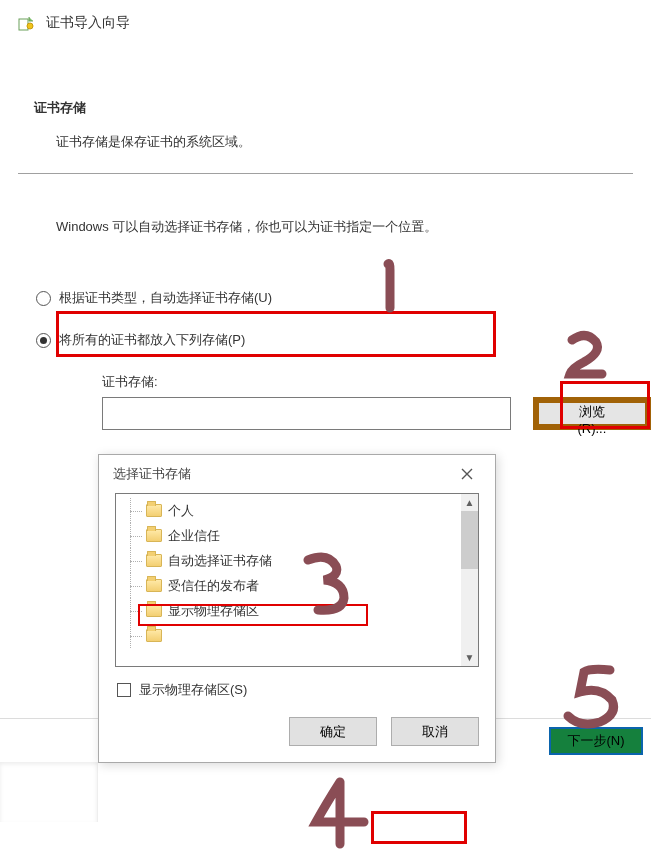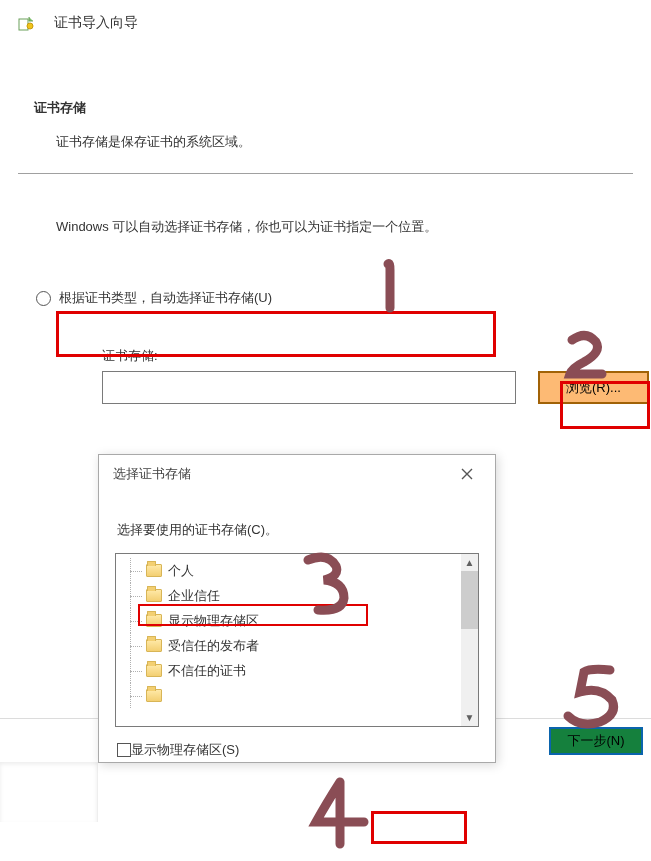--- a/index.html
+++ b/index.html
@@ -13,21 +13,21 @@
     height: 861px;
     position: relative;
     overflow: hidden;
   }
 
   
   .wiz-header {
     padding: 14px 18px 16px 18px;
     display: flex;
     align-items: center;
-    gap: 20px;
+    gap: 12px;
     border-bottom: 1px solid #ffffff;
   }
   .wiz-header .title {
     font-size: 14px;
     color: #333;
   }
   .wiz-icon {
     width: 16px; height: 16px;
     display: inline-flex; align-items: center; justify-content: center;
   }
@@ -92,22 +92,22 @@
     height: 33px;
     border: 1px solid #7a7a7a;
     background: #fff;
     padding: 4px 6px;
     font-size: 13px;
   }
   .browse-btn {
     position: relative;
     min-width: 88px;
     height: 33px;
-    border: 2px solid #a16207;
-    background: #fdba74;
+    border: 6px solid #a16207;
+    background: #e5e5e5;
     font-size: 13px;
     padding: 0 26px;
     cursor: pointer;
   }
   .hl2 { left: 560px; top: 381px; width: 90px; height: 48px; }
 
   
   .dialog {
     position: absolute;
     left: 98px;
@@ -212,20 +212,21 @@
   }
   .tree-item.selected .label {
     
   }
 
   .hl3 { left: 138px; top: 604px; width: 230px; height: 22px; border-width: 2px; }
 
   .show-physical {
     display: flex;
     align-items: center;
+    gap: 8px;
     padding: 14px 0 0 18px;
     font-size: 13px;
   }
   .chk {
     width: 14px; height: 14px; border: 1px solid #555; background: #fff;
   }
 
   .dlg-buttons {
     position: absolute;
     right: 16px;
@@ -305,20 +306,24 @@
 <hr class="divider">
 
 <div class="body-text">Windows 可以自动选择证书存储，你也可以为证书指定一个位置。</div>
 
 <div class="radio-group">
   <div class="radio-row">
     <span class="radio"></span>
     <span>根据证书类型，自动选择证书存储(U)</span>
   </div>
   <div style="height:16px"></div>
+  <div class="radio-row">
+    <span class="radio checked"></span>
+    <span>将所有的证书都放入下列存储(P)</span>
+  </div>
 </div>
 
 <div class="highlight-red hl1"></div>
 
 <div class="store-label">证书存储:</div>
 <div class="store-row">
   <input class="store-input" type="text" value="" style="">
   <button class="browse-btn">浏览(R)...</button>
 </div>
 <div class="highlight-red hl2"></div>
@@ -330,67 +335,70 @@
 
 <div class="dialog">
   <div class="dlg-title">
     <span>选择证书存储</span>
     <span class="close-x">
       <svg width="12" height="12" viewBox="0 0 12 12">
           <path d="M1 1 L11 11 M11 1 L1 11" stroke="#555" stroke-width="1.4"></path>
         </svg>
     </span>
   </div>
-  <div class="dlg-prompt">选择要使用的证书存储(C)。</div>
 
   <div class="tree-box">
     <div class="tree-inner">
       <div class="tree-item">
         <span class="conn"></span>
         <span class="folder"></span>
         <span class="label">个人</span>
       </div>
       <div class="tree-item">
         <span class="conn"></span>
         <span class="folder"></span>
         <span class="label">企业信任</span>
       </div>
       <div class="tree-item">
         <span class="conn"></span>
         <span class="folder"></span>
+        <span class="label">自动选择证书存储</span>
+      </div>
+      <div class="tree-item">
+        <span class="conn"></span>
+        <span class="folder"></span>
+        <span class="label">受信任的发布者</span>
+      </div>
+      <div class="tree-item">
+        <span class="conn"></span>
+        <span class="folder"></span>
         <span class="label">显示物理存储区</span>
-      </div>
-      <div class="tree-item">
-        <span class="conn"></span>
-        <span class="folder"></span>
-        <span class="label">受信任的发布者</span>
-      </div>
-      <div class="tree-item">
-        <span class="conn"></span>
-        <span class="folder"></span>
-        <span class="label">不信任的证书</span>
       </div>
       <div class="tree-item">
         <span class="conn"></span>
         <span class="folder"></span>
       </div>
     </div>
     <div class="tree-scroll">
       <div class="arrow">▲</div>
       <div class="thumb"></div>
       <div class="track"></div>
       <div class="arrow">▼</div>
     </div>
   </div>
 
   <div class="show-physical">
     <span class="chk"></span>
     <span>显示物理存储区(S)</span>
   </div>
 
+  <div class="dlg-buttons">
+    <button class="btn">确定</button>
+    <button class="btn">取消</button>
+  </div>
 </div>
 
 <div class="highlight-red hl3"></div>
 <div class="highlight-red hl4"></div>
 
 <svg class="scribble" style="left:376px; top:258px;" width="26" height="60">
   <path d="M12 6 Q14 4 14 12 L14 50" stroke="#8a4d55" stroke-width="9" stroke-linecap="round" fill="none"></path>
 </svg>
 <svg class="scribble" style="left:562px; top:328px;" width="50" height="58">
   <path d="M10 12 Q24 2 34 14 Q40 24 22 34 Q10 40 8 46 L40 46" stroke="#8a4d55" stroke-width="9" stroke-linecap="round" fill="none"></path>

